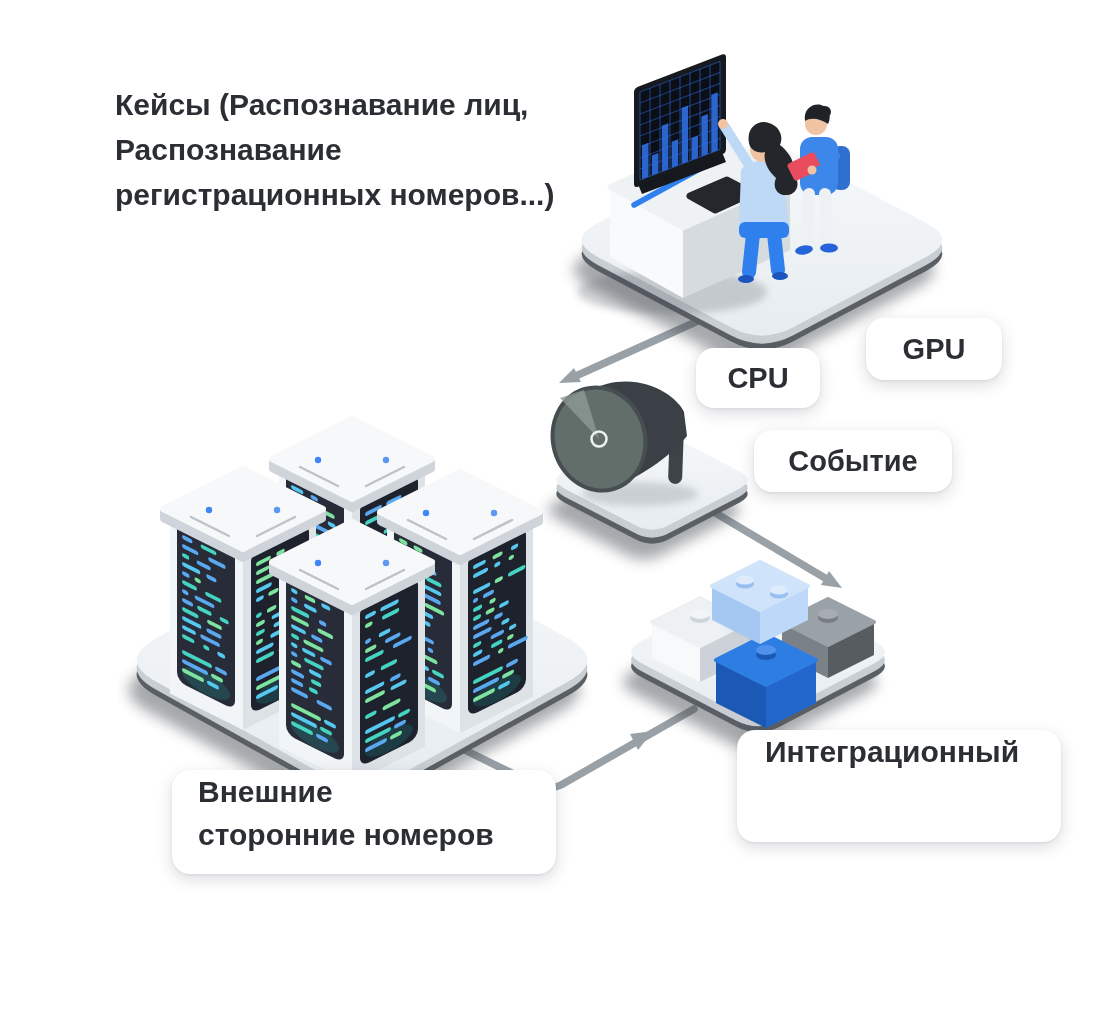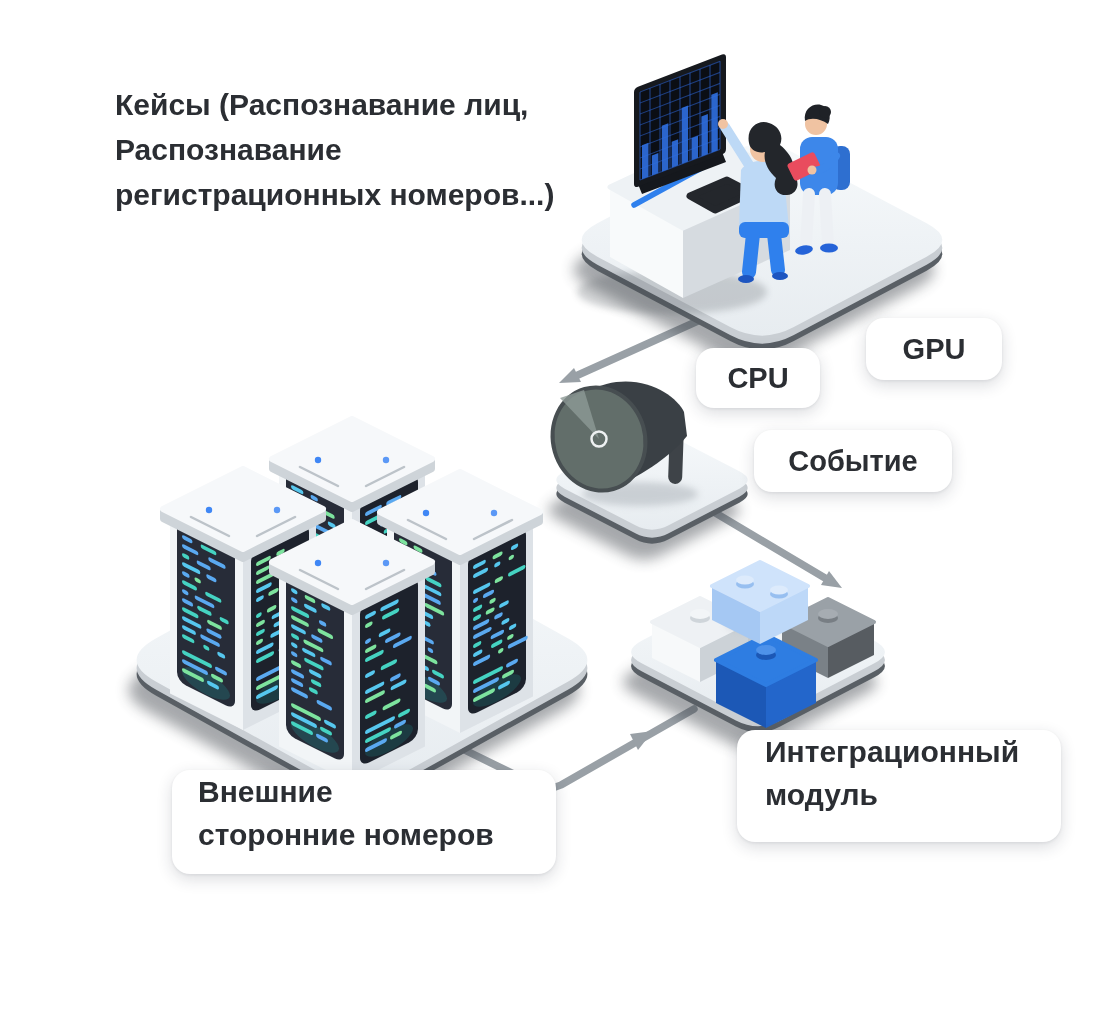--- a/index.html
+++ b/index.html
@@ -542,16 +542,15 @@
 </div>
 <div class="badge" id="badge-event">
   <span>Событие</span>
 </div>
 <div class="badge left" id="badge-ext">
   <span>Внешние</span>
   <span>сторонние номеров</span>
 </div>
 <div class="badge left" id="badge-int">
   <span>Интеграционный</span>
-  <span>модуль</span>
 </div>
 
 </div>
 
 </body></html>

